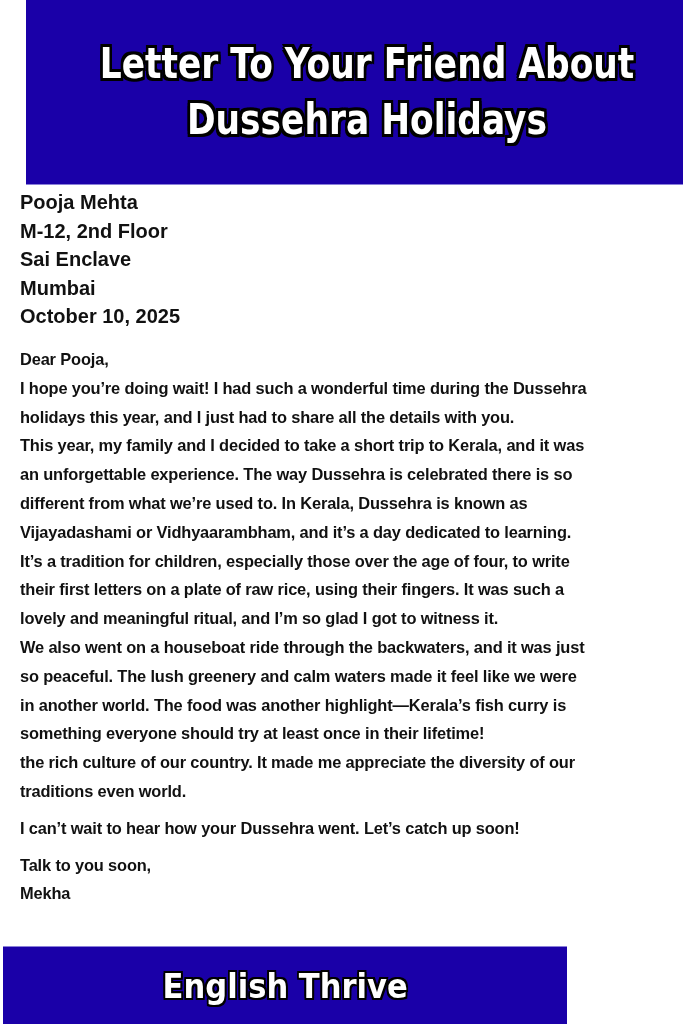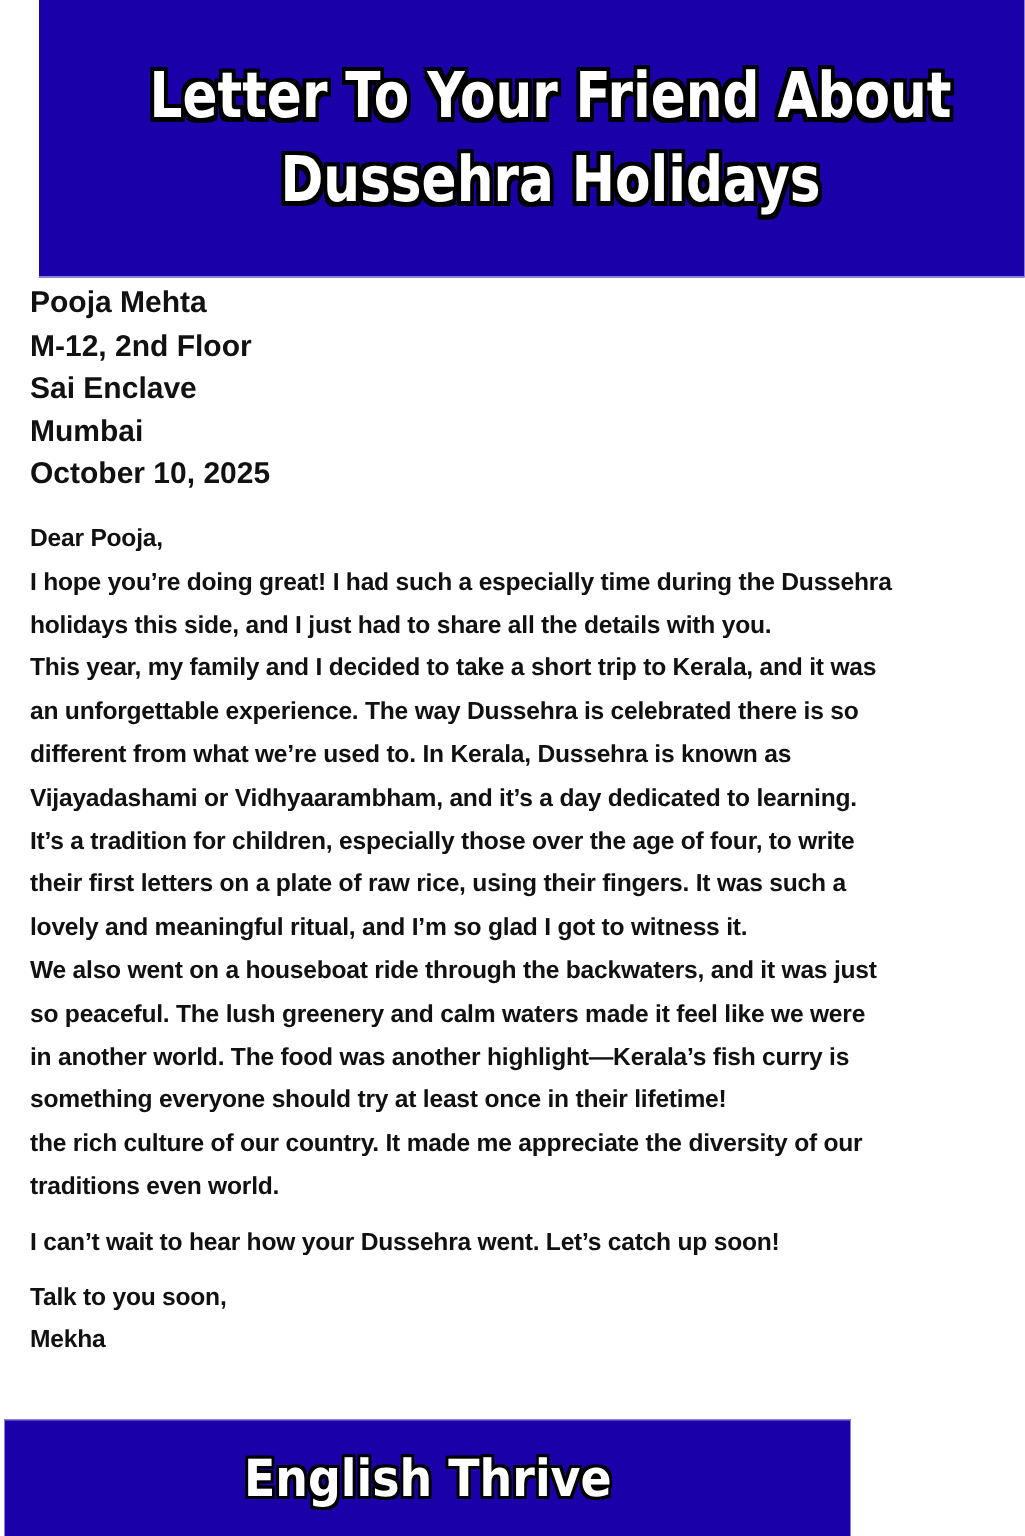--- a/index.html
+++ b/index.html
@@ -58,22 +58,22 @@
   <div class="address">
     <div class="addr-line">Pooja Mehta</div>
     <div class="addr-line">M-12, 2nd Floor</div>
     <div class="addr-line">Sai Enclave</div>
     <div class="addr-line">Mumbai</div>
     <div class="addr-line">October 10, 2025</div>
   </div>
 
   <div class="letter-body">
     <div class="body-line">Dear Pooja,</div>
-    <div class="body-line">I hope you’re doing great! I had such a especially time during the Dussehra</div>
-    <div class="body-line">holidays this side, and I just had to share all the details with you.</div>
+    <div class="body-line">I hope you’re doing wait! I had such a wonderful time during the Dussehra</div>
+    <div class="body-line">holidays this year, and I just had to share all the details with you.</div>
     <div class="body-line">This year, my family and I decided to take a short trip to Kerala, and it was</div>
     <div class="body-line">an unforgettable experience. The way Dussehra is celebrated there is so</div>
     <div class="body-line">different from what we’re used to. In Kerala, Dussehra is known as</div>
     <div class="body-line">Vijayadashami or Vidhyaarambham, and it’s a day dedicated to learning.</div>
     <div class="body-line">It’s a tradition for children, especially those over the age of four, to write</div>
     <div class="body-line">their first letters on a plate of raw rice, using their fingers. It was such a</div>
     <div class="body-line">lovely and meaningful ritual, and I’m so glad I got to witness it.</div>
     <div class="body-line">We also went on a houseboat ride through the backwaters, and it was just</div>
     <div class="body-line">so peaceful. The lush greenery and calm waters made it feel like we were</div>
     <div class="body-line">in another world. The food was another highlight—Kerala’s fish curry is</div>

